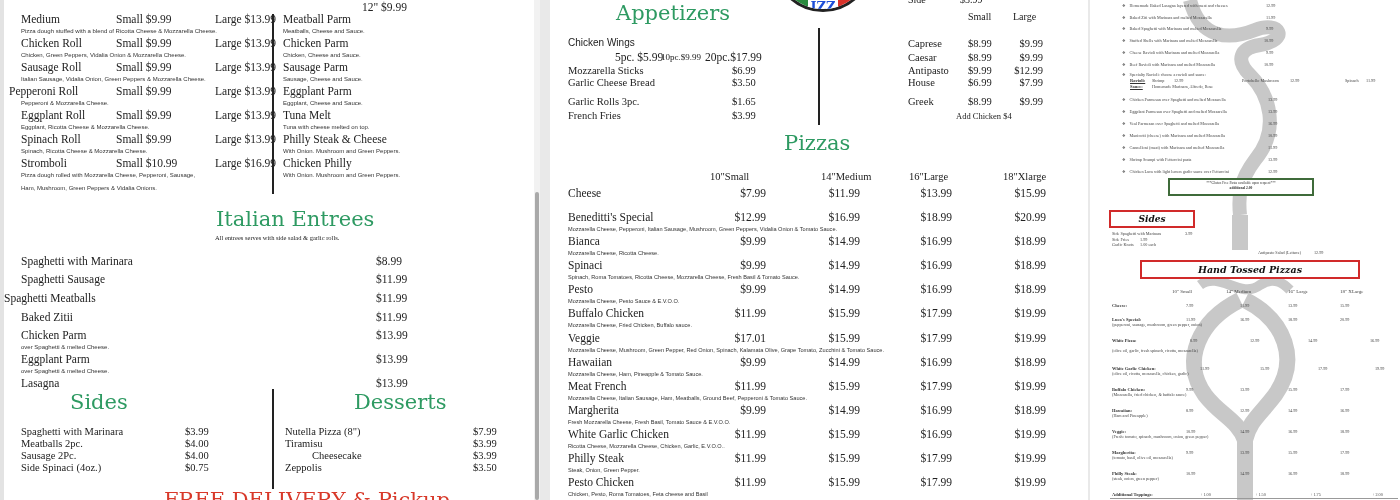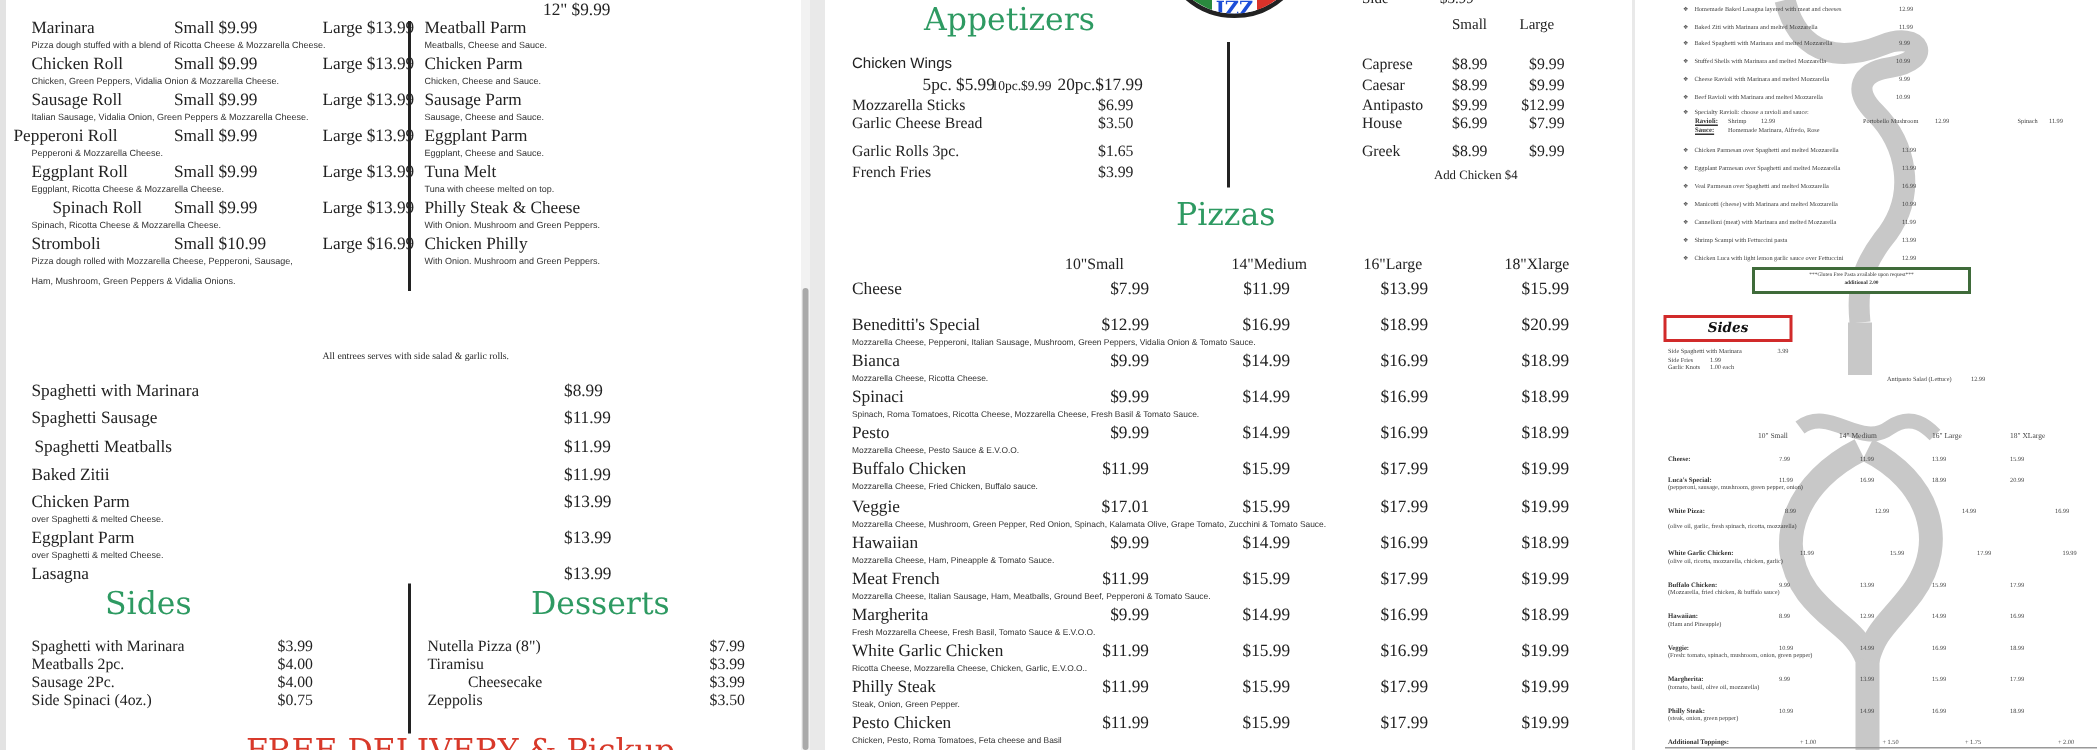--- a/index.html
+++ b/index.html
@@ -30,41 +30,41 @@
   .redbox { position: absolute; border: 2px solid #d12a2a; background: #fff; text-align: center; font-family: "DejaVu Serif", serif; font-style: italic; font-weight: bold; color: #111; }
   .greenbox { position: absolute; border: 2px solid #3f6b3a; background: #fff; text-align: center; font-size: 3.6px; font-family: "Liberation Serif", serif; color: #333; line-height: 5px; padding-top: 1px; }
   .bullet::before { content: "\2756"; margin-right: 4px; font-size: 4px; color: #555; }
   .hr-gray { position: absolute; height: 1px; background: #999; }
 </style>
 </head>
 <body>
 
 <div class="panel" id="p1">
   <div id="rolls">
-      <div class="abs name" style="left:17px;top:13px;">Marinara</div>
+      <div class="abs name" style="left:17px;top:13px;">Medium</div>
       <div class="abs price" style="left:112px;top:13px;">Small $9.99</div>
       <div class="abs price" style="left:211px;top:13px;">Large $13.99</div>
       <div class="abs desc" style="left:17px;top:28px;">Pizza dough stuffed with a blend of Ricotta Cheese &amp; Mozzarella Cheese.</div>
       <div class="abs name" style="left:17px;top:37px;">Chicken Roll</div>
       <div class="abs price" style="left:112px;top:37px;">Small $9.99</div>
       <div class="abs price" style="left:211px;top:37px;">Large $13.99</div>
       <div class="abs desc" style="left:17px;top:52px;">Chicken, Green Peppers, Vidalia Onion &amp; Mozzarella Cheese.</div>
       <div class="abs name" style="left:17px;top:61px;">Sausage Roll</div>
       <div class="abs price" style="left:112px;top:61px;">Small $9.99</div>
       <div class="abs price" style="left:211px;top:61px;">Large $13.99</div>
       <div class="abs desc" style="left:17px;top:76px;">Italian Sausage, Vidalia Onion, Green Peppers &amp; Mozzarella Cheese.</div>
       <div class="abs name" style="left:5px;top:85px;">Pepperoni Roll</div>
       <div class="abs price" style="left:112px;top:85px;">Small $9.99</div>
       <div class="abs price" style="left:211px;top:85px;">Large $13.99</div>
       <div class="abs desc" style="left:17px;top:100px;">Pepperoni &amp; Mozzarella Cheese.</div>
       <div class="abs name" style="left:17px;top:109px;">Eggplant Roll</div>
       <div class="abs price" style="left:112px;top:109px;">Small $9.99</div>
       <div class="abs price" style="left:211px;top:109px;">Large $13.99</div>
       <div class="abs desc" style="left:17px;top:124px;">Eggplant, Ricotta Cheese &amp; Mozzarella Cheese.</div>
-      <div class="abs name" style="left:17px;top:133px;margin-left:14px;">Spinach Roll</div>
+      <div class="abs name" style="left:17px;top:133px;">Spinach Roll</div>
       <div class="abs price" style="left:112px;top:133px;">Small $9.99</div>
       <div class="abs price" style="left:211px;top:133px;">Large $13.99</div>
       <div class="abs desc" style="left:17px;top:148px;">Spinach, Ricotta Cheese &amp; Mozzarella Cheese.</div>
       <div class="abs name" style="left:17px;top:157px;">Stromboli</div>
       <div class="abs price" style="left:112px;top:157px;text-align:center;">Small $10.99</div>
       <div class="abs price" style="left:211px;top:157px;">Large $16.99</div>
       <div class="abs desc" style="left:17px;top:172px;">Pizza dough rolled with Mozzarella Cheese, Pepperoni, Sausage,</div>
       <div class="abs desc" style="left:17px;top:185px;">Ham, Mushroom, Green Peppers &amp; Vidalia Onions.</div>
     </div>
   <div class="abs name" style="left:358px;top:1px;">12" $9.99</div>
@@ -79,27 +79,28 @@
       <div class="abs name" style="left:279px;top:85px;">Eggplant Parm</div>
       <div class="abs desc" style="left:279px;top:100px;">Eggplant, Cheese and Sauce.</div>
       <div class="abs name" style="left:279px;top:109px;">Tuna Melt</div>
       <div class="abs desc" style="left:279px;top:124px;">Tuna with cheese melted on top.</div>
       <div class="abs name" style="left:279px;top:133px;">Philly Steak &amp; Cheese</div>
       <div class="abs desc" style="left:279px;top:148px;">With Onion. Mushroom and Green Peppers.</div>
       <div class="abs name" style="left:279px;top:157px;">Chicken Philly</div>
       <div class="abs desc" style="left:279px;top:172px;">With Onion. Mushroom and Green Peppers.</div>
     </div>
 
+  <div class="abs green-title" style="left:212px;top:207px;">Italian Entrees</div>
   <div class="abs" style="left:211px;top:234px;font-size:6.5px;">All entrees serves with side salad &amp; garlic rolls.</div>
   <div id="entrees">
       <div class="abs name" style="left:17px;top:255px;">Spaghetti with Marinara</div>
       <div class="abs price" style="left:372px;top:255px;">$8.99</div>
       <div class="abs name" style="left:17px;top:273px;">Spaghetti Sausage</div>
       <div class="abs price" style="left:372px;top:273px;">$11.99</div>
-      <div class="abs name" style="left:19px;top:292px;text-align:right;">Spaghetti Meatballs</div>
+      <div class="abs name" style="left:0;top:292px;text-align:right;">Spaghetti Meatballs</div>
       <div class="abs price" style="left:372px;top:292px;">$11.99</div>
       <div class="abs name" style="left:17px;top:311px;">Baked Zitii</div>
       <div class="abs price" style="left:372px;top:311px;">$11.99</div>
       <div class="abs name" style="left:17px;top:329px;">Chicken Parm</div>
       <div class="abs price" style="left:372px;top:329px;">$13.99</div>
       <div class="abs desc" style="left:17px;top:344px;">over Spaghetti &amp; melted Cheese.</div>
       <div class="abs name" style="left:17px;top:353px;">Eggplant Parm</div>
       <div class="abs price" style="left:372px;top:353px;">$13.99</div>
       <div class="abs desc" style="left:17px;top:368px;">over Spaghetti &amp; melted Cheese.</div>
       <div class="abs name" style="left:17px;top:377px;">Lasagna</div>
@@ -335,20 +336,21 @@
       <div class="abs tiny" style="left:22px;top:231px;">Side Spaghetti with Marinara</div>
       <div class="abs tiny" style="left:95px;top:231px;">3.99</div>
       <div class="abs tiny" style="left:22px;top:236.5px;">Side Fries</div>
       <div class="abs tiny" style="left:50px;top:236.5px;">1.99</div>
       <div class="abs tiny" style="left:22px;top:242px;">Garlic Knots</div>
       <div class="abs tiny" style="left:50px;top:242px;">1.00 each</div>
     </div>
   <div class="abs tiny" style="left:168px;top:250px;">Antipasto Salad (Lettuce)</div>
   <div class="abs tiny" style="left:224px;top:250px;">12.99</div>
 
+  <div class="redbox" style="left:50px;top:260px;width:220px;height:19px;font-size:9.5px;line-height:15px;">Hand Tossed Pizzas</div>
   <div id="ht-sizes">
       <div class="abs tiny" style="left:82px;top:289px;font-size:5px;">10" Small</div>
       <div class="abs tiny" style="left:136px;top:289px;font-size:5px;">14" Medium</div>
       <div class="abs tiny" style="left:198px;top:289px;font-size:5px;">16" Large</div>
       <div class="abs tiny" style="left:250px;top:289px;font-size:5px;">18" XLarge</div>
     </div>
   <div id="ht-items">
       <div class="abs tinyb" style="left:22px;top:303px;">Cheese:</div>
       <div class="abs tiny" style="left:96px;top:303px;">7.99</div>
       <div class="abs tiny" style="left:150px;top:303px;">11.99</div>

